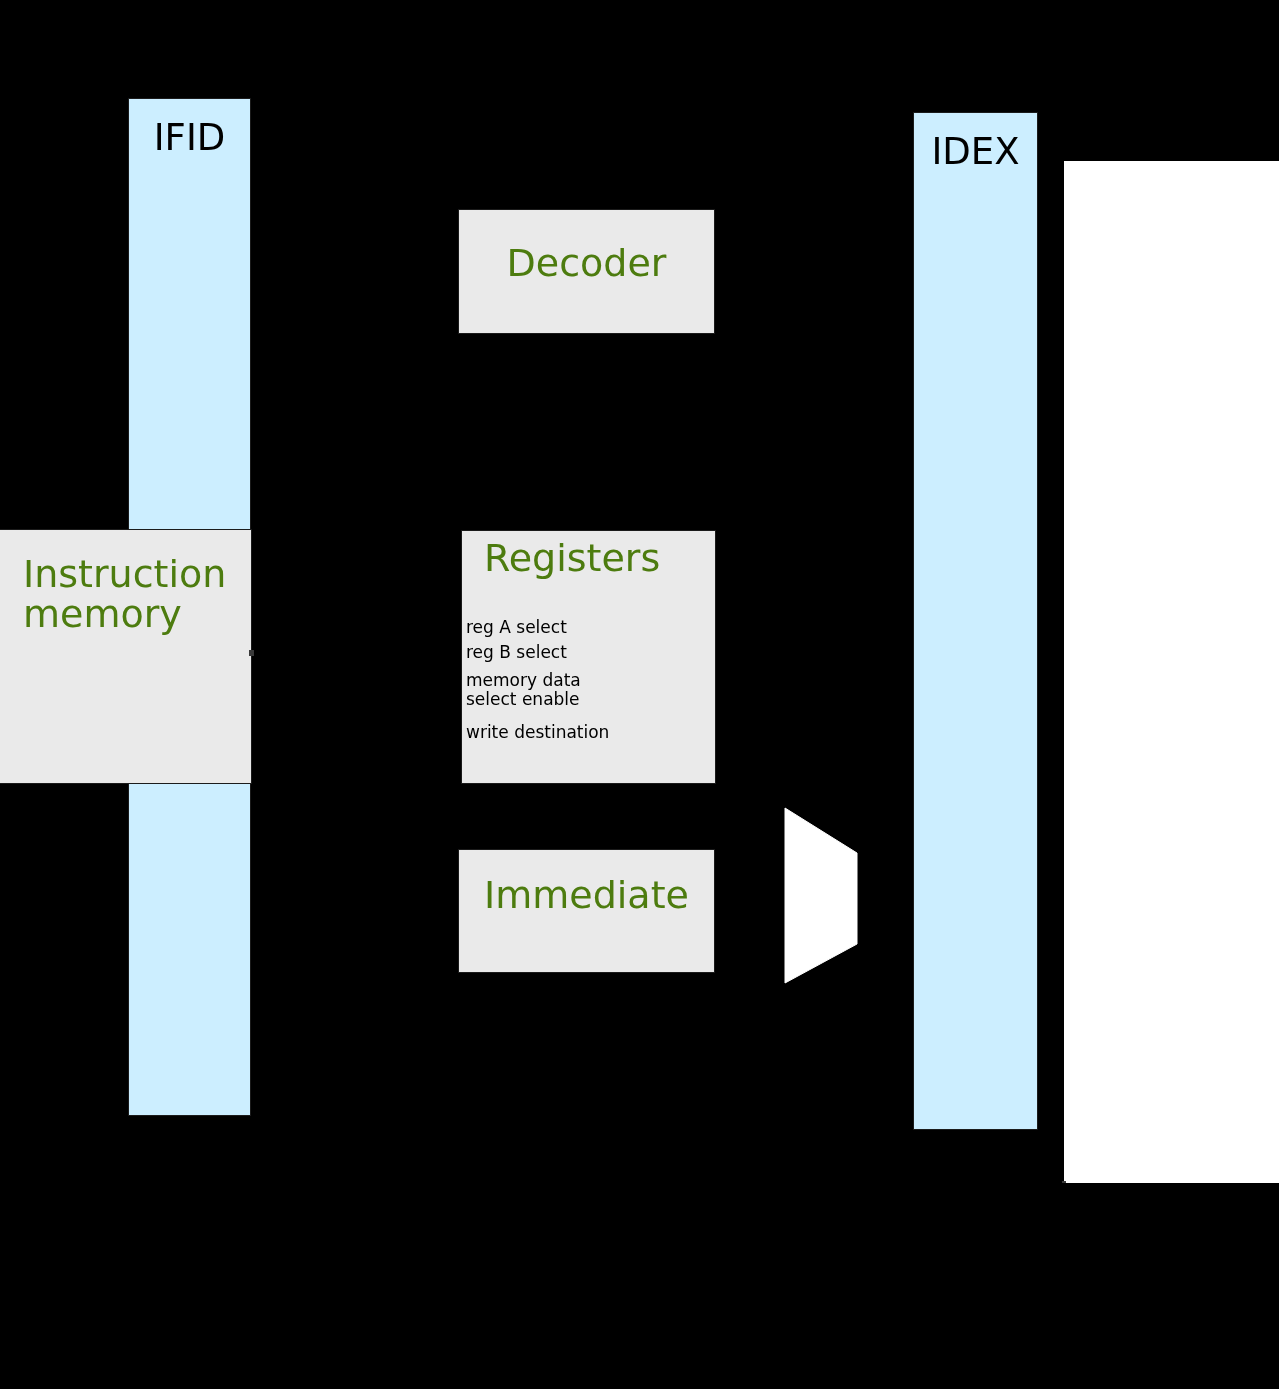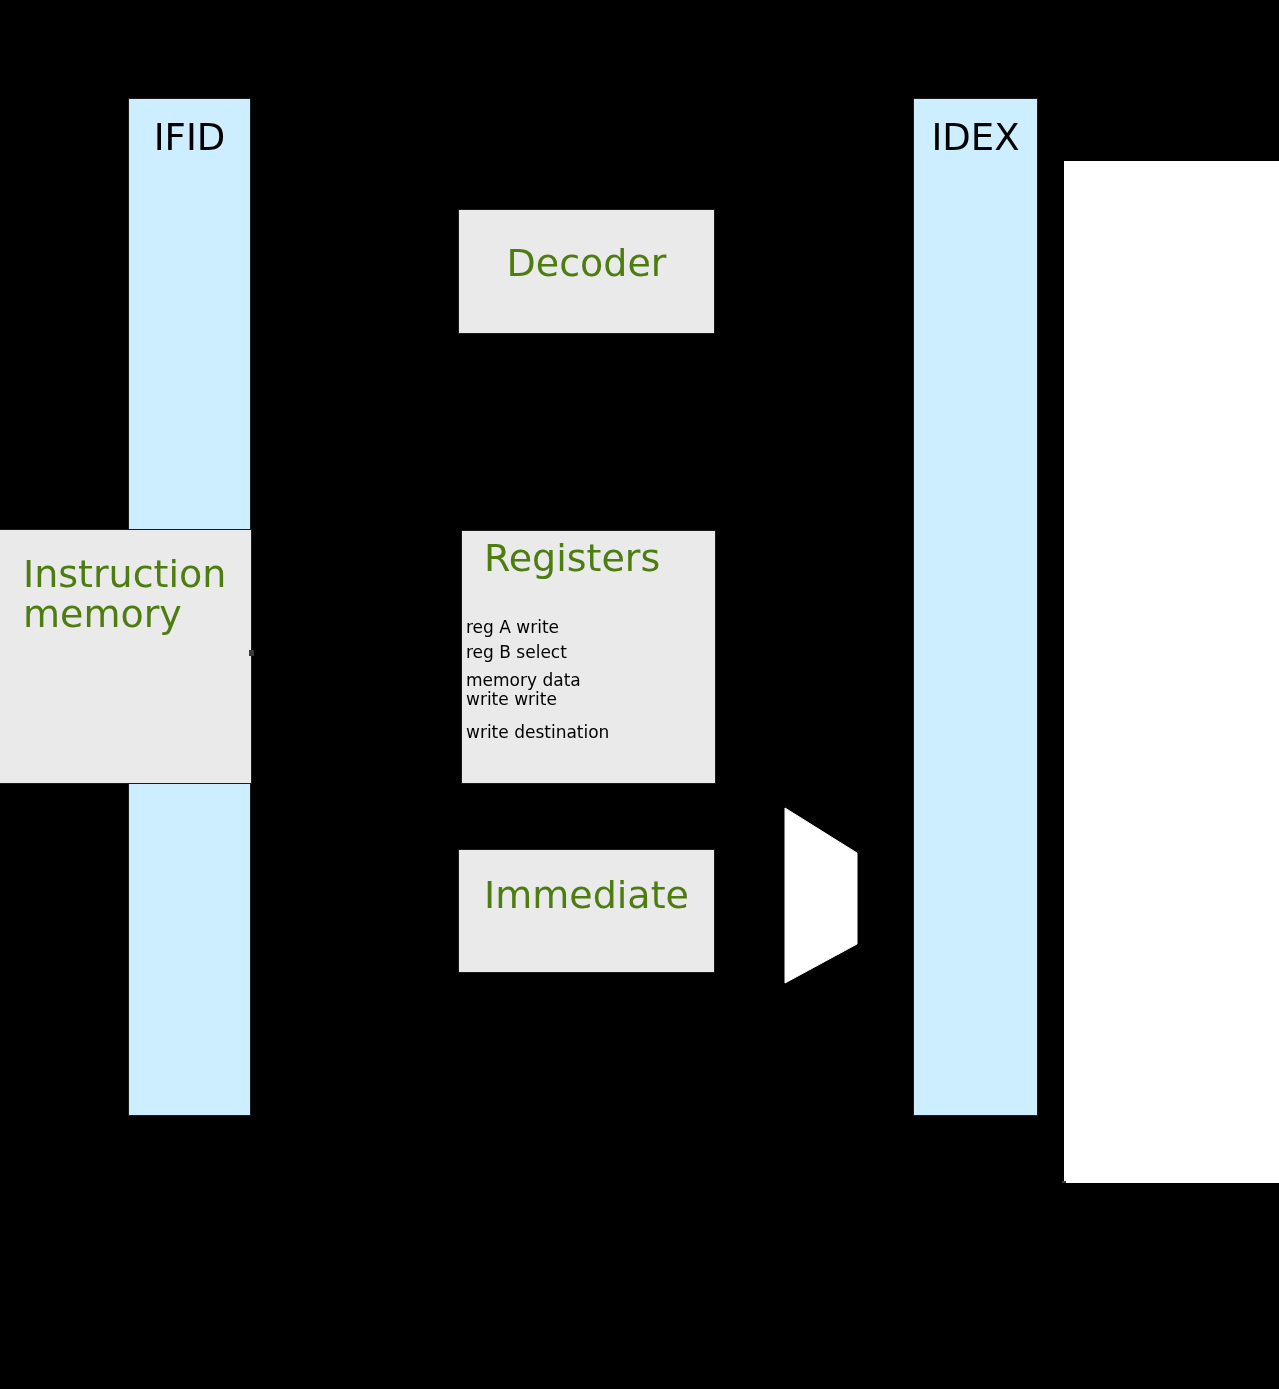--- a/index.html
+++ b/index.html
@@ -84,41 +84,41 @@
 <body>
 
 <div id="canvas">
 
   <div class="white-panel" style="left:1064px; top:161px; width:215px; height:1228px;"></div>
 
   <div class="pipe-reg" style="left:128px; top:98px; width:123px; height:1018px;">
     <span class="pipe-label" style="top:20px;">IFID</span>
   </div>
 
-  <div class="pipe-reg" style="left:913px; top:98px; width:125px; height:1018px;">
+  <div class="pipe-reg" style="left:913px; top:112px; width:125px; height:1018px;">
     <span class="pipe-label" style="top:20px;">IDEX</span>
   </div>
 
   <div class="unit-box" style="left:-28px; top:529px; width:280px; height:255px;">
     <span class="unit-title" style="left:50px; top:25px;">Instruction
 memory</span>
   </div>
   <div class="tick" style="left:249px; top:650px; width:5px; height:6px;"></div>
 
   <div class="unit-box" style="left:458px; top:209px; width:257px; height:125px;">
     <span class="unit-title centered" style="top:34px;">Decoder</span>
   </div>
 
   <div class="unit-box" style="left:461px; top:530px; width:255px; height:254px;">
     <span class="unit-title" style="left:22px; top:8px;">Registers</span>
 
-    <span class="port-label" style="left:4px; top:88px;">reg A write</span>
+    <span class="port-label" style="left:4px; top:88px;">reg A select</span>
     <span class="port-label" style="left:4px; top:113px;">reg B select</span>
     <span class="port-label" style="left:4px; top:141px;">memory data</span>
-    <span class="port-label" style="left:4px; top:160px;">write write</span>
+    <span class="port-label" style="left:4px; top:160px;">select enable</span>
     <span class="port-label" style="left:4px; top:193px;">write destination</span>
   </div>
 
   <div class="unit-box" style="left:458px; top:849px; width:257px; height:124px;">
     <span class="unit-title centered" style="top:26px;">Immediate</span>
   </div>
 
   <div class="mux" style="left:780px; top:800px; width:86px; height:195px;">
     <svg width="86" height="195" viewBox="0 0 86 195">
       <polygon points="5,8 77,53 77,144 5,183" fill="#ffffff" stroke="#ffffff" stroke-width="1"></polygon>

